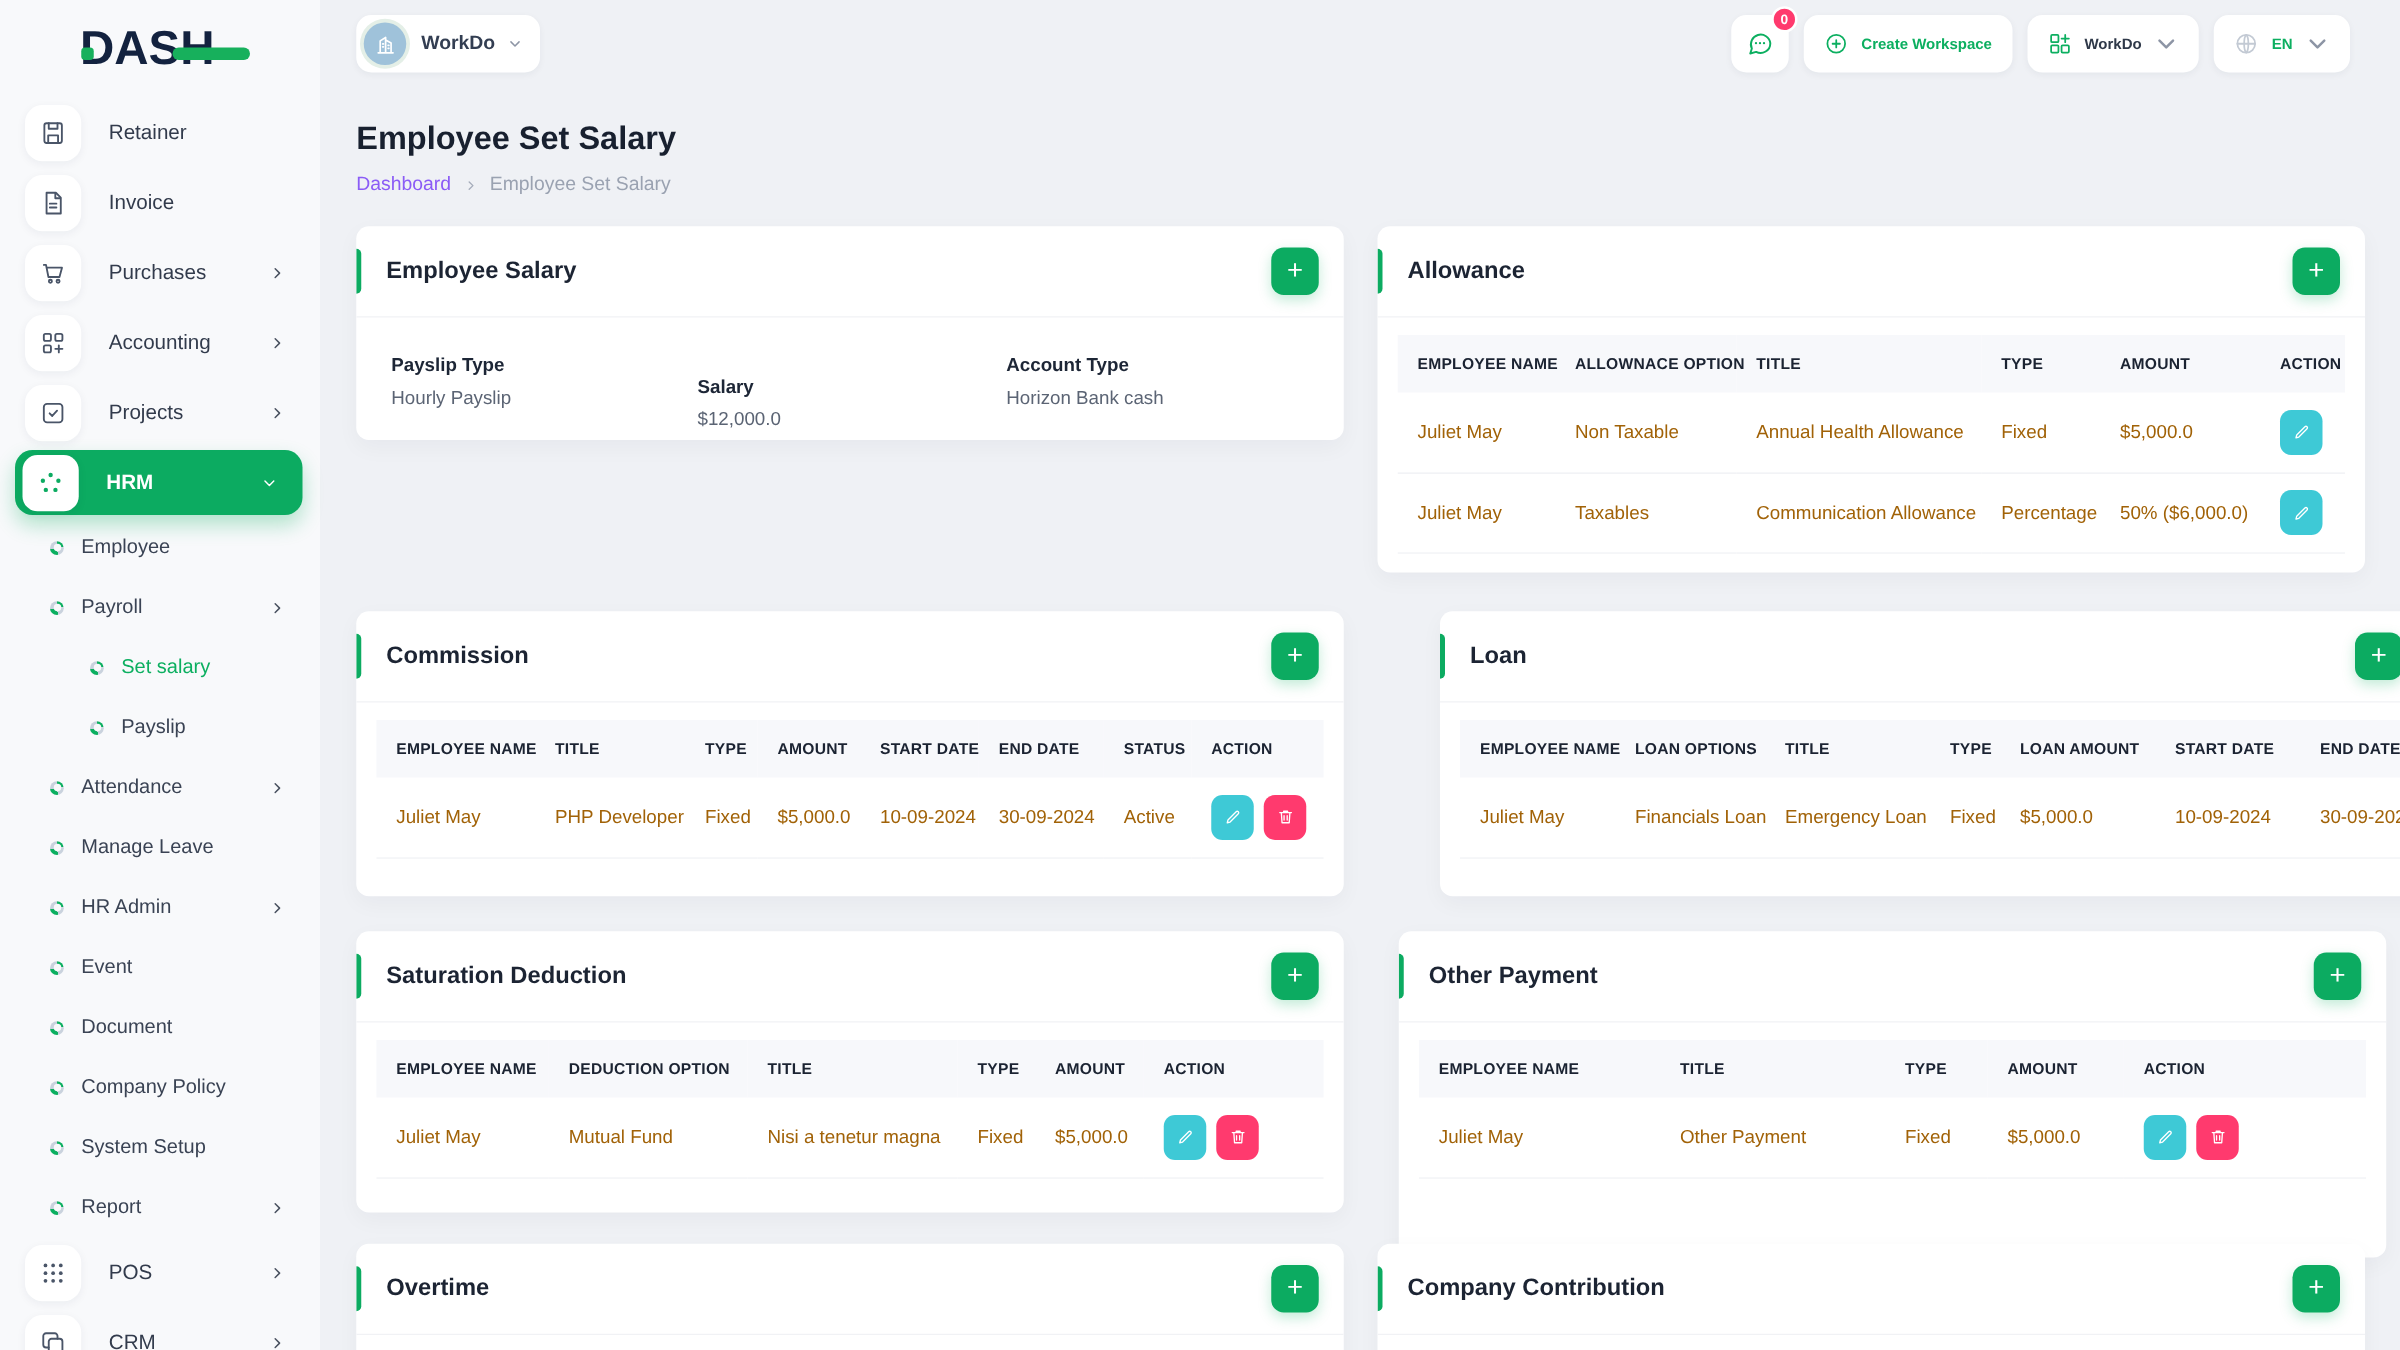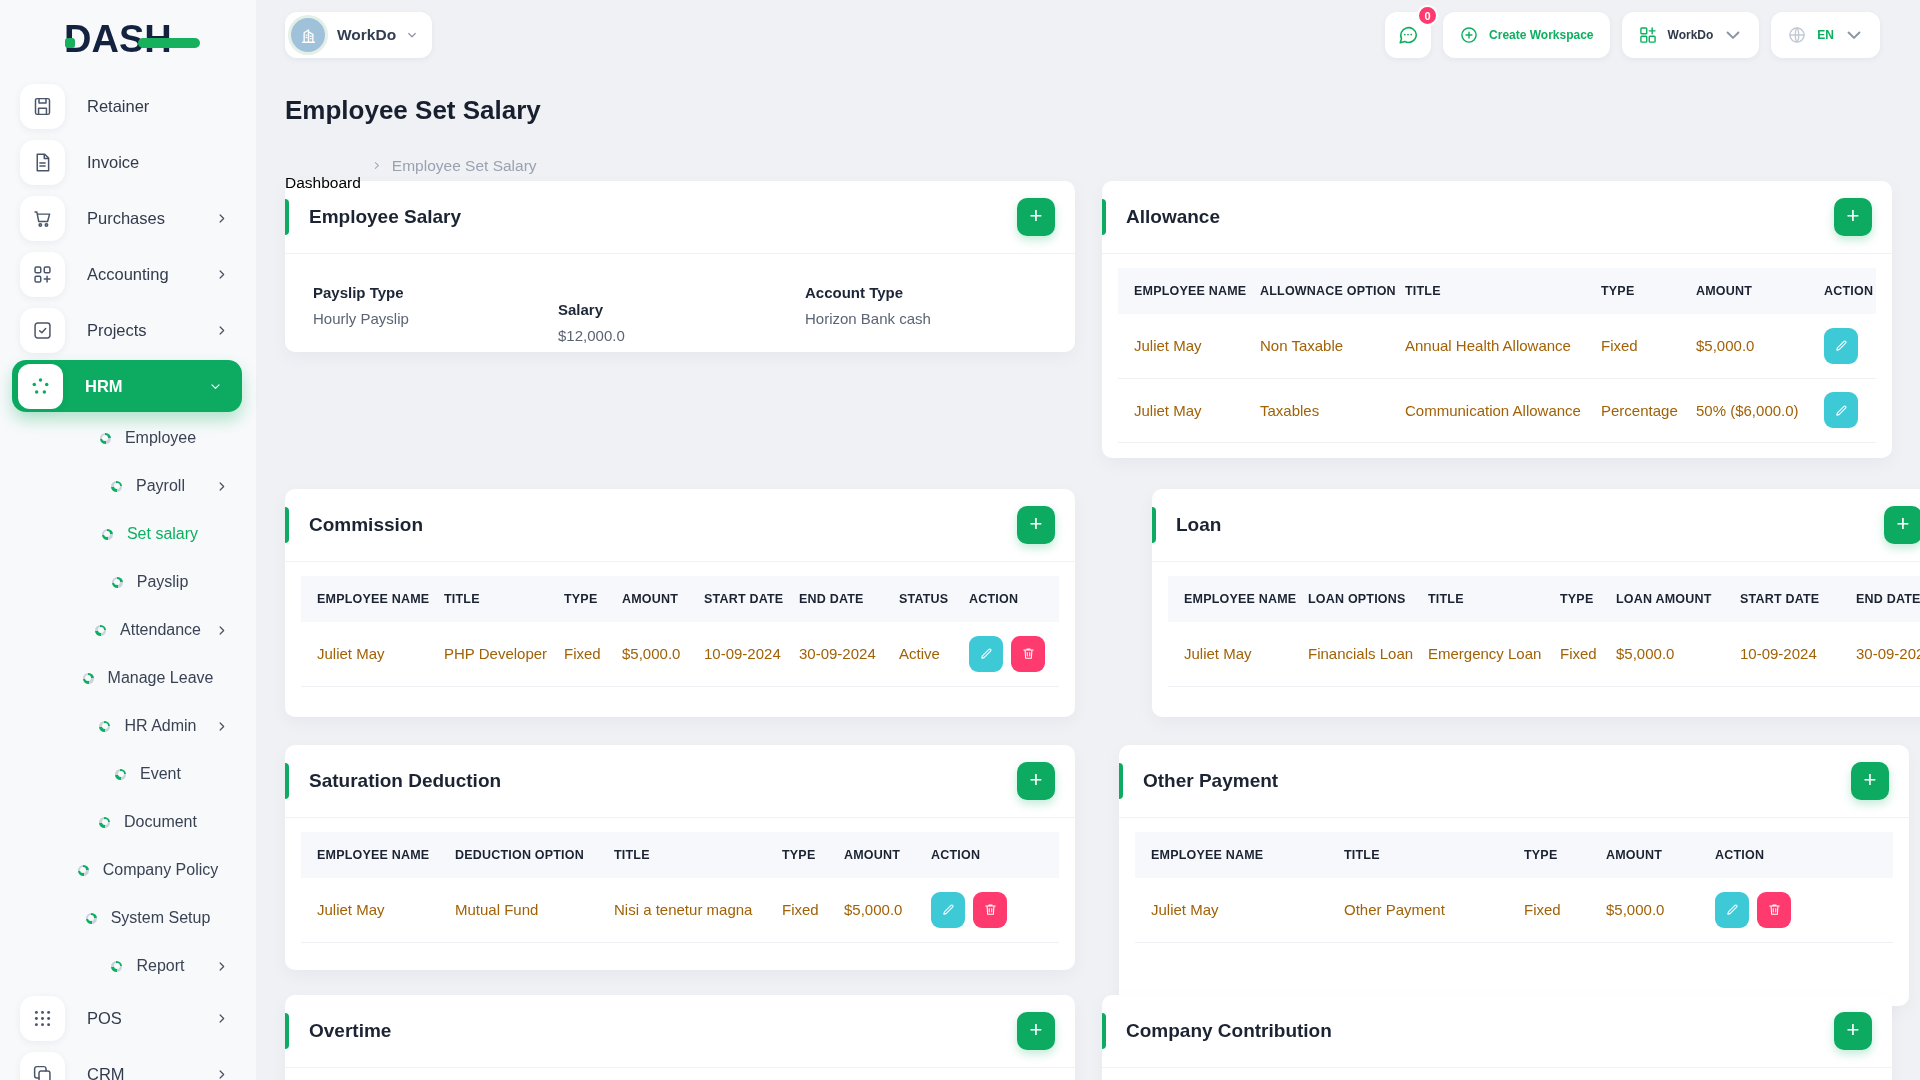--- a/index.html
+++ b/index.html
@@ -18,22 +18,22 @@
   .nav-item.top { height:56px; padding-left:20px; }
   .nav-item.sub { height:48px; }
   .tile { width:45px; height:45px; background:#fff; border-radius:14px; display:flex; align-items:center; justify-content:center;
           box-shadow:0 2px 8px rgba(25,39,62,.06); color:#4a5568; flex:0 0 auto; }
   .tile .icn { width:21px; height:21px; }
   .icn { display:inline-flex; }
   .icn svg { width:100%; height:100%; fill:none; stroke:currentColor; stroke-width:1.7; stroke-linecap:round; stroke-linejoin:round; }
   .nav-item .lab { margin-left:22px; font-size:16.5px; color:#323b4c; }
   .nav-item .chev { position:absolute; right:28px; width:13px; height:13px; color:#4a5260; }
   .nav-item .chev svg { stroke-width:2.2; }
-  .nav-item.lvl1 { padding-left:40px;justify-content:center; }
-  .nav-item.lvl2 { padding-left:44px;justify-content:center; }
+  .nav-item.lvl1 { padding-left:40px; }
+  .nav-item.lvl2 { padding-left:72px; }
   .nav-item.sub .lab { margin-left:14px; font-size:16px; color:#3a4354; }
   .nav-item.sub.active .lab { color:#0CAF60; }
   .bullet { width:11px; height:11px; border-radius:50%; position:relative; flex:0 0 auto;
     background:conic-gradient(#0CAF60 0 80deg,#c9d2dd 80deg 170deg,#0CAF60 170deg 260deg,#c9d2dd 260deg 360deg); }
   .bullet::after { content:""; position:absolute; inset:2.5px; border-radius:50%; background:#f8f9fb; }
   .nav-item.top.active { height:56px; padding-left:0; }
   .nav-item.top.active .pill-bg { position:absolute; left:12px; right:14px; top:2px; bottom:2px; background:#0cab61;
      border-radius:14px; box-shadow:0 8px 16px rgba(12,175,96,.30); }
   .nav-item.top.active .tile { margin-left:18px; color:#0cab61; border-radius:12px; position:relative; }
   .nav-item.top.active .lab { color:#fff; font-weight:700; position:relative; }
@@ -58,21 +58,21 @@
      box-shadow:0 2px 6px rgba(25,39,62,.05); font-size:12px; }
   .pill .icn { width:20px; height:20px; }
   .green-txt { color:#0CAF60; font-weight:600; }
   .dark-txt { color:#2f3949; font-weight:600; }
   .globe { color:#c3cad4; }
 
   
   .page-head { position:absolute; left:285px; top:95px; z-index:1; }
   .page-title { font-size:26px; font-weight:700; color:#18202f; }
   .breadcrumb { display:flex; align-items:center; gap:10px; margin-top:13px; font-size:15.5px; }
-  .bc-link { color:#000000;margin-top:35px; }
+  .bc-link { color:#8b5cf6; }
   .bc-sep { width:11px; height:11px; color:#a6adbb; }
   .bc-sep svg { stroke-width:2.4; }
   .bc-cur { color:#9aa2b1; }
 
   
   .card { position:absolute; width:790px; background:#fff; border-radius:10px; box-shadow:0 6px 18px rgba(16,24,40,.04); overflow:hidden; }
   .c-emp  { left:285px;  top:181px; height:171px; }
   .c-alw  { left:1102px; top:181px; height:277px; }
   .c-com  { left:285px;  top:489px; height:228px; }
   .c-loan { left:1152px; top:489px; height:228px; }

